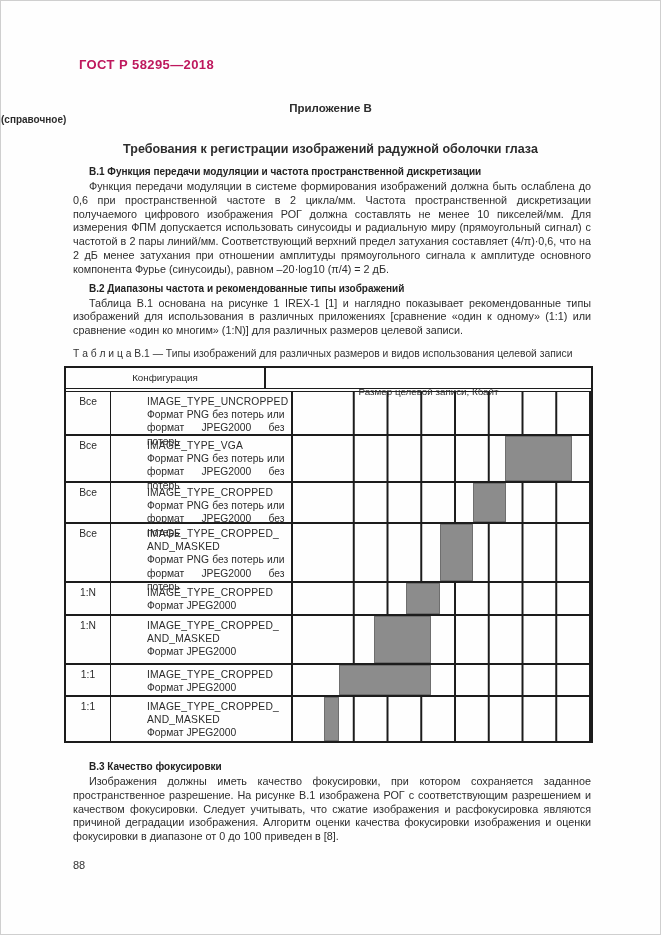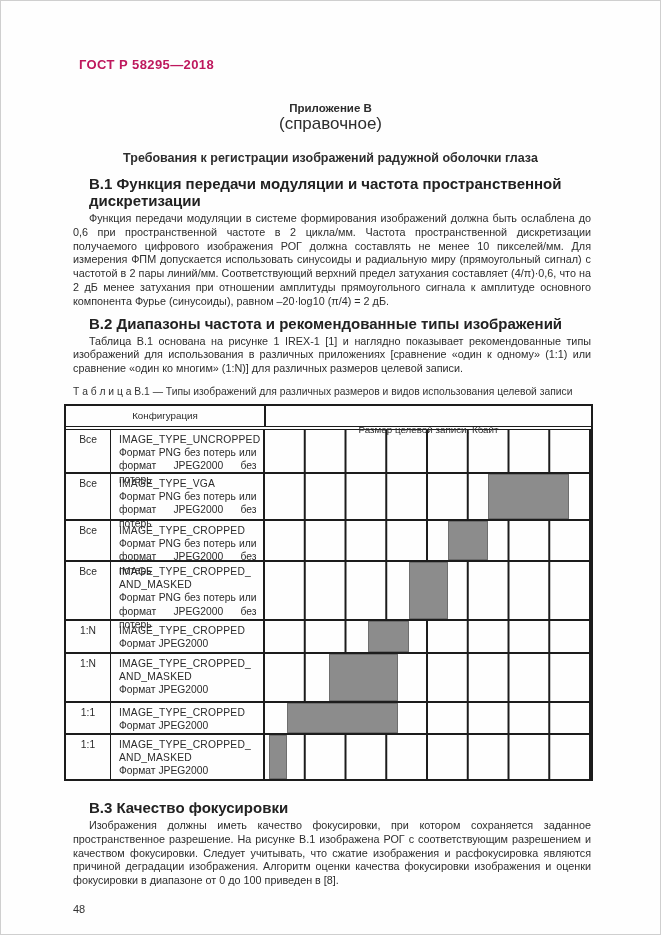--- a/index.html
+++ b/index.html
@@ -3,23 +3,23 @@
 <meta charset="utf-8">
 <style>
   html,body{margin:0;padding:0;background:#e9e9e9;}
   .sheet{
     position:relative;width:659px;height:933px;background:#fefefe;
     border:1px solid #cfcfcf;overflow:hidden;
     font-family:"Liberation Sans",sans-serif;color:#2d2d2d;
   }
   .std-ref{margin:56px 0 0 78px;font-size:13px;font-weight:bold;letter-spacing:.4px;color:#be185d;}
   .appendix{margin-top:30px;text-align:center;font-size:11.5px;font-weight:bold;}
-  .appendix-type{text-align:center;font-size:17px;font-weight:normal;}
+  .appendix-type{text-align:left;font-size:10px;font-weight:bold;}
   .doc-title{margin-top:17px;text-align:center;font-size:12.5px;font-weight:bold;}
-  .sec-head{margin:10px 69px 0 88px;font-size:15px;font-weight:bold;color:#222;}
+  .sec-head{margin:10px 69px 0 88px;font-size:10px;font-weight:bold;color:#222;}
   .para{margin:3px 69px 0 72px;font-size:10.8px;line-height:13.8px;text-align:justify;text-indent:16px;}
   .tbl-caption{margin:10px 46px 0 72px;font-size:10.3px;color:#333;}
   .tbl{
     margin:7px 0 0 63px;width:529px;box-sizing:border-box;
     border:2px solid #1c1c1c;font-size:10px;color:#2b2b2b;
   }
   .hrow1{display:flex;height:21px;border-bottom:1.5px solid #1c1c1c;box-sizing:border-box;}
   .h-config{width:200px;box-sizing:border-box;border-right:2.5px solid #1c1c1c;
     display:flex;align-items:center;justify-content:center;font-size:9.8px;}
   .h-size{flex:1;display:flex;align-items:center;justify-content:center;font-size:9.8px;margin-top:24px;}
@@ -28,21 +28,21 @@
   .v-text{position:absolute;top:50%;left:50%;transform:translate(-50%,-50%) rotate(-90deg);
     white-space:pre-line;font-size:8px;line-height:9px;text-align:center;color:#3a3a3a;}
   .h-type{width:153.5px;box-sizing:border-box;border-right:2.5px solid #1c1c1c;
     display:flex;align-items:center;justify-content:center;text-align:center;
     font-size:9.3px;line-height:11px;padding:0 8px;}
   .h-cols{flex:1;display:flex;}
   .h-col{flex:1;box-sizing:border-box;border-right:1.5px solid #1c1c1c;
     display:flex;align-items:center;justify-content:center;font-size:9.8px;}
   .h-col:last-child{border-right:none;}
   .dbl-gap{height:2px;border-bottom:1px solid #1c1c1c;}
-  .trow{display:flex;border-bottom:2px solid #1c1c1c;box-sizing:border-box;}
+  .trow{display:flex;border-bottom:2px solid #1c1c1c;box-sizing:border-box;gap:28px;}
   .trow:last-child{border-bottom:none;}
   .c-func{width:45px;box-sizing:border-box;border-right:1.5px solid #1c1c1c;
     text-align:center;padding-top:4px;font-size:10.3px;}
   .c-type{width:153.5px;box-sizing:border-box;border-right:2.5px solid #1c1c1c;
     padding:3px 6px 3px 8px;font-size:10.3px;line-height:13.2px;}
   .type-name{white-space:pre-line;letter-spacing:.2px;}
   .type-format{text-align:justify;}
   .c-chart{flex:1;position:relative;
     background-image:linear-gradient(to left,#1c1c1c 1.5px,rgba(0,0,0,0) 1.5px);
     background-size:12.5% 100%;background-repeat:repeat-x;}
@@ -165,15 +165,15 @@
       </div>
       <div class="c-chart">
           <div class="size-bar" style="left: 1.375%; width: 5.625%; background: rgb(140, 140, 140);"></div>
         </div>
     </div>
   </div>
 
   <div class="sec-head b3-head">В.3 Качество фокусировки</div>
   <div class="para">Изображения должны иметь качество фокусировки, при котором сохраняется заданное пространственное разрешение. На рисунке В.1 изображена РОГ с соответствующим разрешением и качеством фокусировки. Следует учитывать, что сжатие изображения и расфокусировка являются причиной деградации изображения. Алгоритм оценки качества фокусировки изображения и оценки фокусировки в диапазоне от 0 до 100 приведен в [8].</div>
 
-  <div class="page-num">48</div>
+  <div class="page-num">88</div>
 
 </div>
 
 </body></html>

